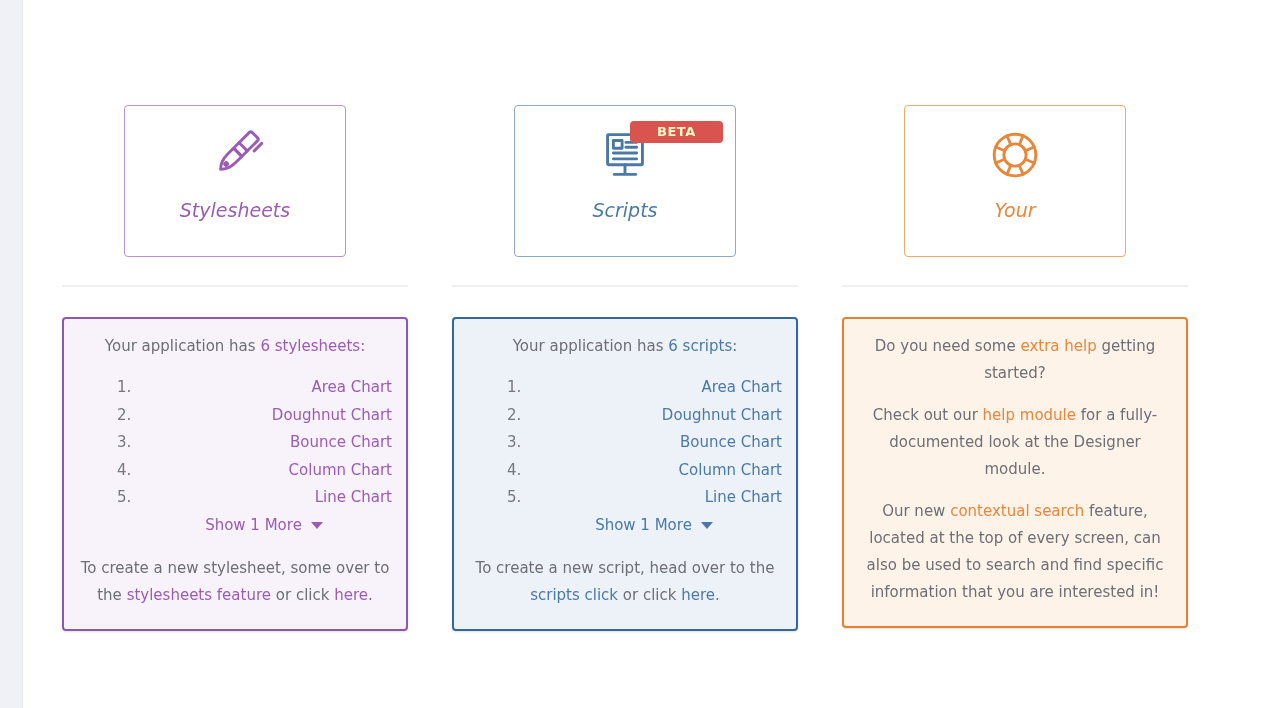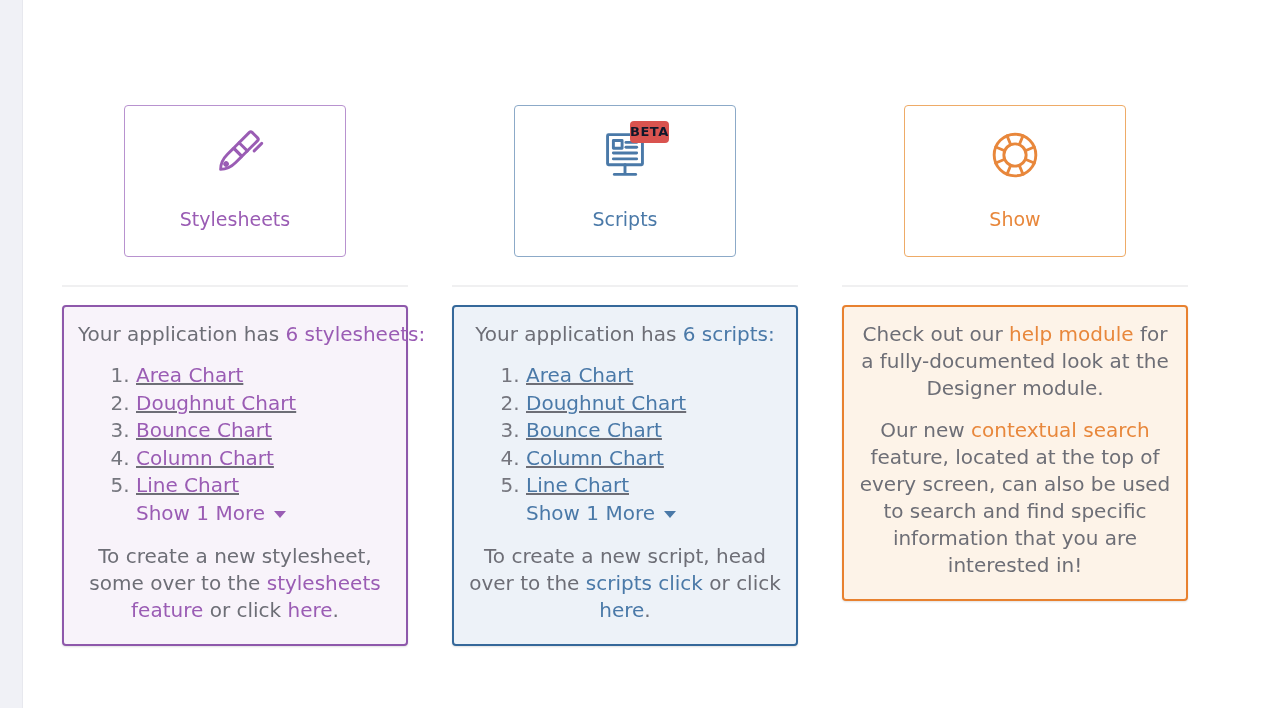--- a/index.html
+++ b/index.html
@@ -27,54 +27,53 @@
   .tile {
     position:relative;
     width:222px; height:152px; margin:0 auto;
     background:#fff; border:1px solid var(--card-border); border-radius:4px;
     box-sizing:border-box;
     display:flex; flex-direction:column; align-items:center;
     padding-top:18px; cursor:pointer;
   }
   .tile-icon { width:62px; height:62px; display:block; }
   .tile-label {
-    margin-top:22px; font-size:19px; color:var(--accent); line-height:1.2;
+    margin-top:13px; font-size:19px; color:var(--accent); line-height:1.2;font-style:italic;
   }
   .beta-badge {
     position:absolute; top:15px; left:50%; margin-left:5px;
-    background:#d9534f; color:#0f172a;
+    background:#d9534f; color:#fef9c3;
     font-size:13px; font-weight:bold; letter-spacing:.5px;
-    padding:3px 0; border-radius:4px; line-height:1.2;
+    padding:3px 27px; border-radius:4px; line-height:1.2;
   }
 
   .divider { height:2px; background:#f0f0f1; margin-top:28px; }
 
   .panel {
-    margin-top:18px;
+    margin-top:30px;
     background:var(--panel-bg);
     border:2px solid var(--panel-border);
     border-radius:4px;
     box-sizing:border-box;
     padding:14px 14px 18px 14px;
-    font-size:20px; line-height:27px; color:#6d6e76;
+    font-size:15px; line-height:27px; color:#6d6e76;
     text-align:center;
     box-shadow:0 1px 2px rgba(0,0,0,0.12);
   }
   .panel-intro { white-space:nowrap; margin:0 0 14px 0; }
   .lnk { color:var(--accent); text-decoration:none; cursor:pointer; }
 
   .item-list {
-    margin:0; padding:0 0 0 58px; text-align:left;
+    margin:0; padding:0 0 0 58px; text-align:right;
     list-style-position:outside;
-    text-decoration:underline;
   }
   .item-list li { line-height:27.5px; color:#75767e; }
 
   .show-more {
-    margin-left:58px; text-align:left; color:var(--accent);
+    margin-left:58px; text-align:center; color:var(--accent);
     line-height:27.5px; cursor:pointer;
   }
   .caret {
     display:inline-block; width:0; height:0; margin-left:9px;
     border-left:6px solid transparent; border-right:6px solid transparent;
     border-top:7px solid currentColor; vertical-align:middle;
   }
 
   .panel-footer { margin:16px 0 2px 0; }
   .help-para { margin:0 0 15px 0; }
@@ -156,24 +155,25 @@
         <circle cx="32" cy="32" r="11.5"></circle>
         <line x1="42.63" y1="36.40" x2="51.87" y2="40.23"></line>
         <line x1="36.40" y1="42.63" x2="40.23" y2="51.87"></line>
         <line x1="27.60" y1="42.63" x2="23.77" y2="51.87"></line>
         <line x1="21.37" y1="36.40" x2="12.13" y2="40.23"></line>
         <line x1="21.37" y1="27.60" x2="12.13" y2="23.77"></line>
         <line x1="27.60" y1="21.37" x2="23.77" y2="12.13"></line>
         <line x1="36.40" y1="21.37" x2="40.23" y2="12.13"></line>
         <line x1="42.63" y1="27.60" x2="51.87" y2="23.77"></line>
       </svg>
-      <div class="tile-label">Show</div>
+      <div class="tile-label">Your</div>
     </div>
 
     <div class="divider"></div>
 
     <div class="panel">
+      <p class="help-para"><span>Do you need some </span><a class="lnk">extra help</a><span> getting started?</span></p>
       <p class="help-para"><span>Check out our </span><a class="lnk">help module</a><span> for a fully-documented look at the Designer module.</span></p>
       <p class="help-para"><span>Our new </span><a class="lnk">contextual search</a><span> feature, located at the top of every screen, can also be used to search and find specific information that you are interested in!</span></p>
     </div>
   </div>
 
 </div>
 
 </body></html>

